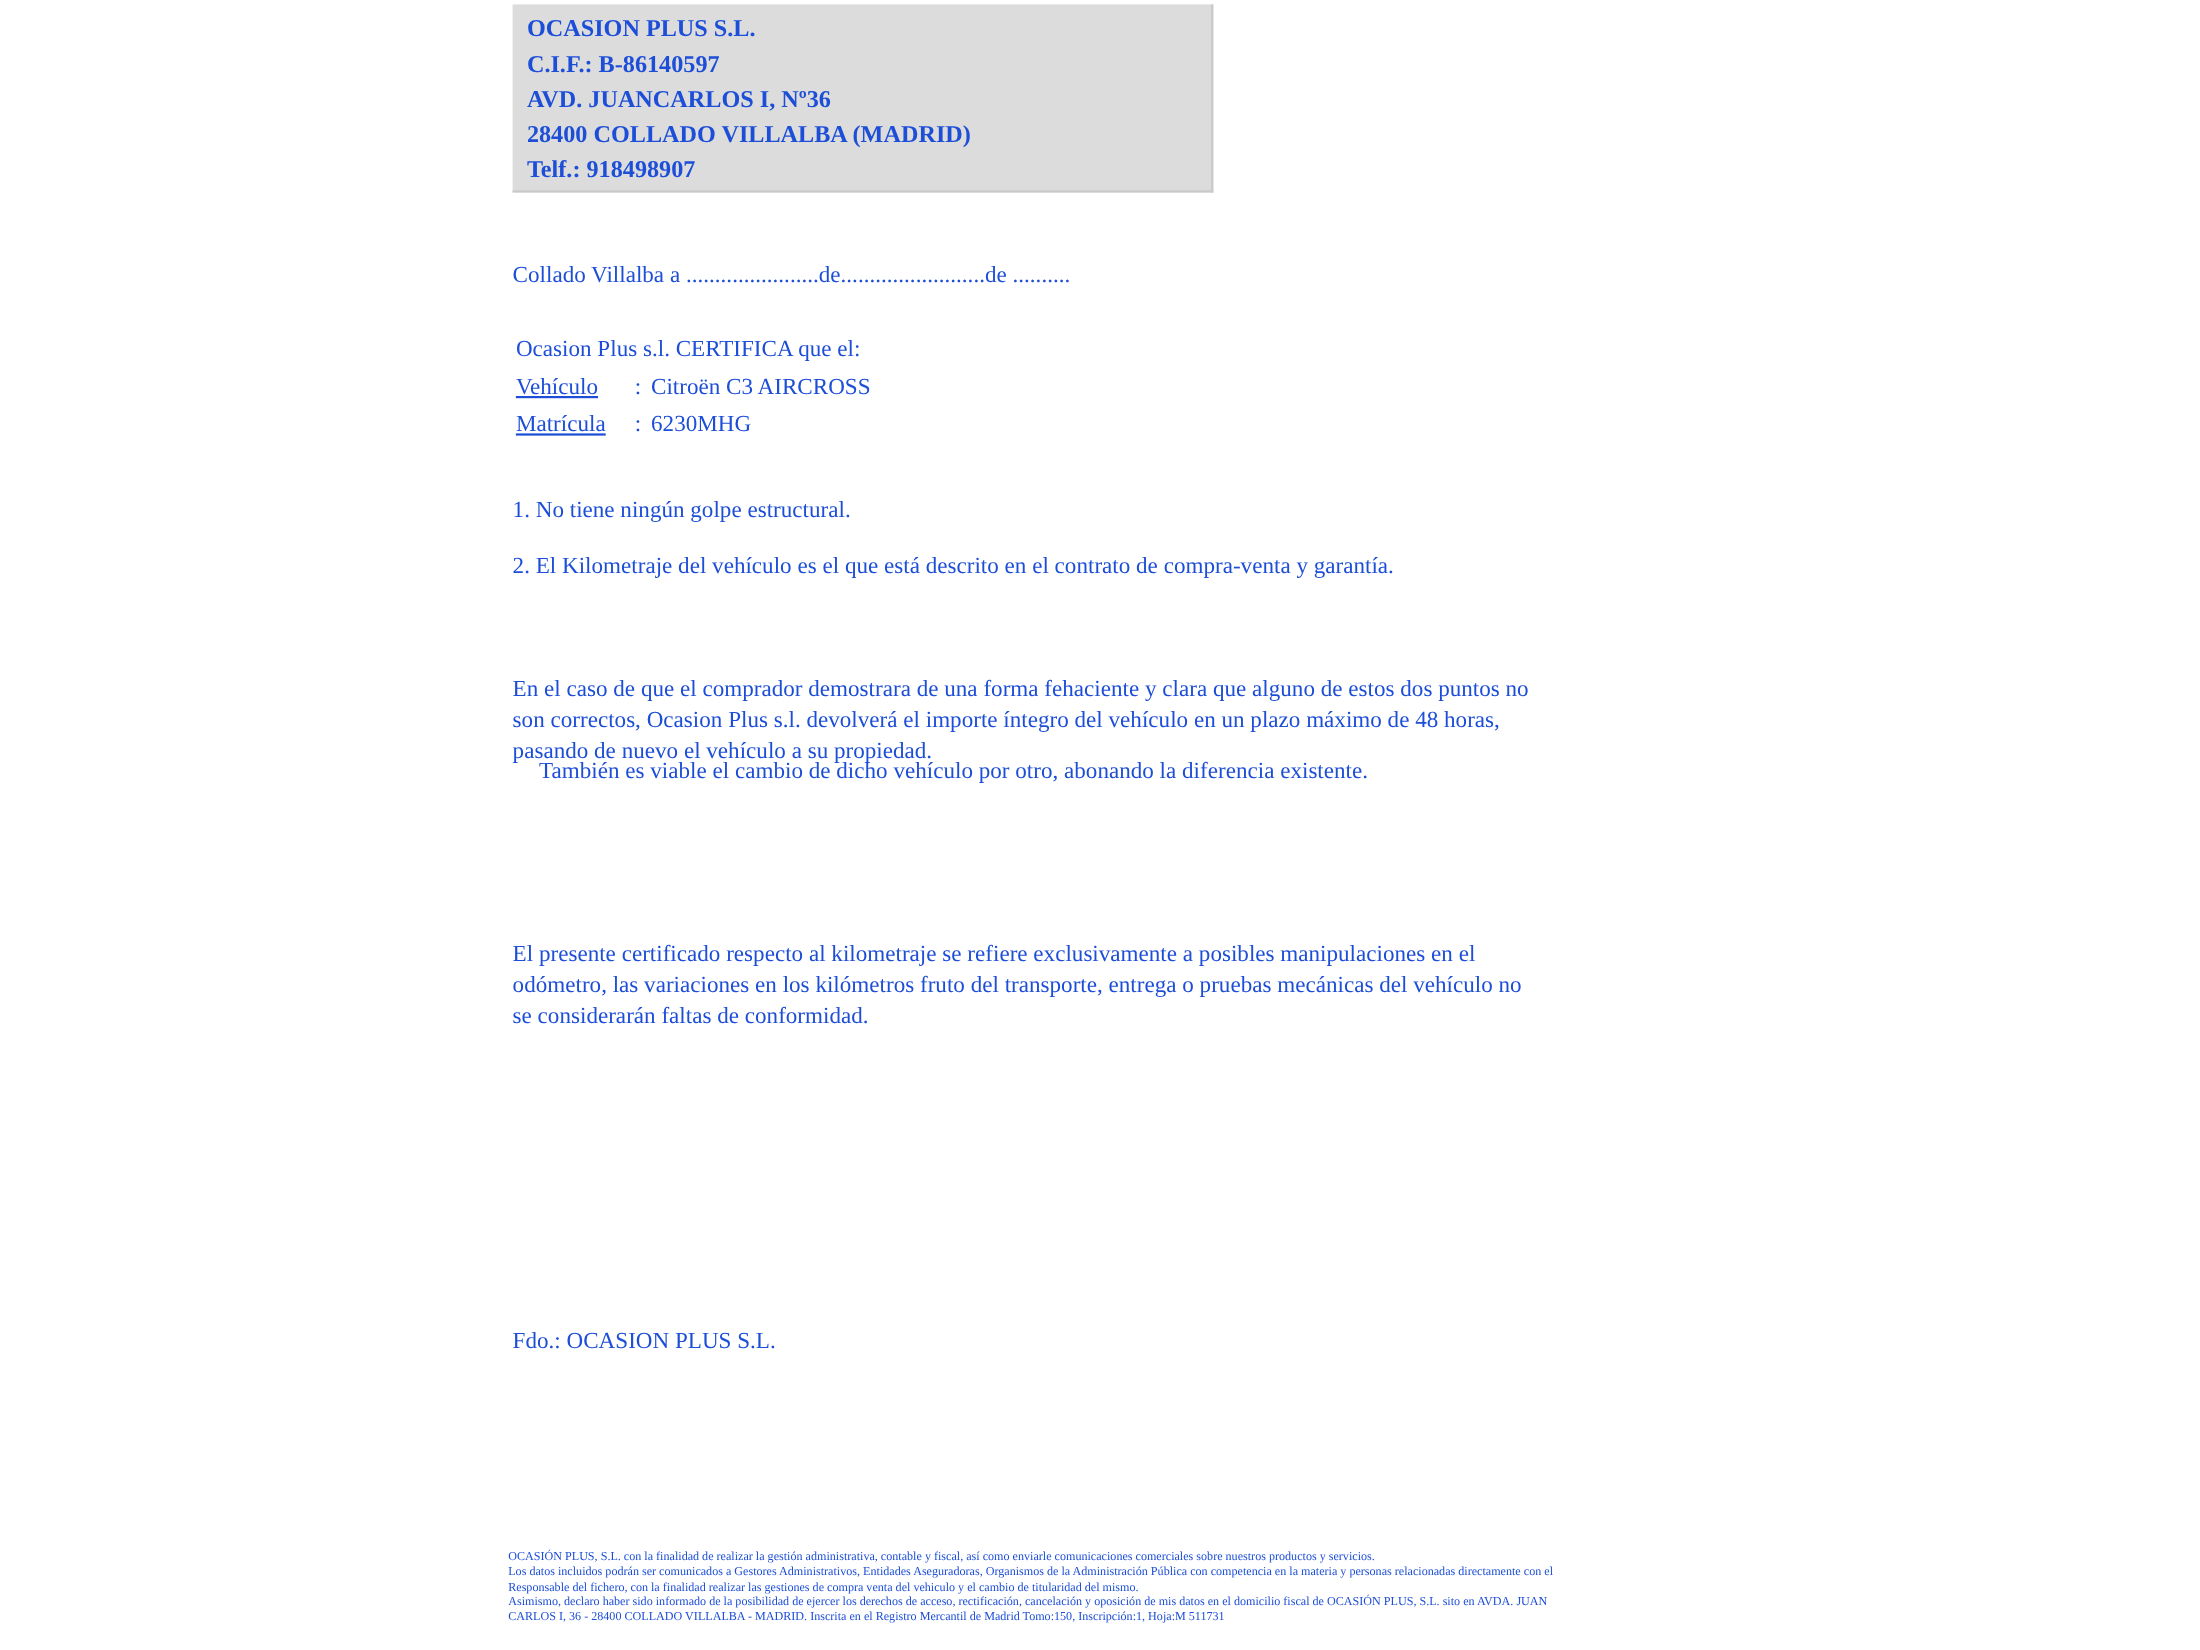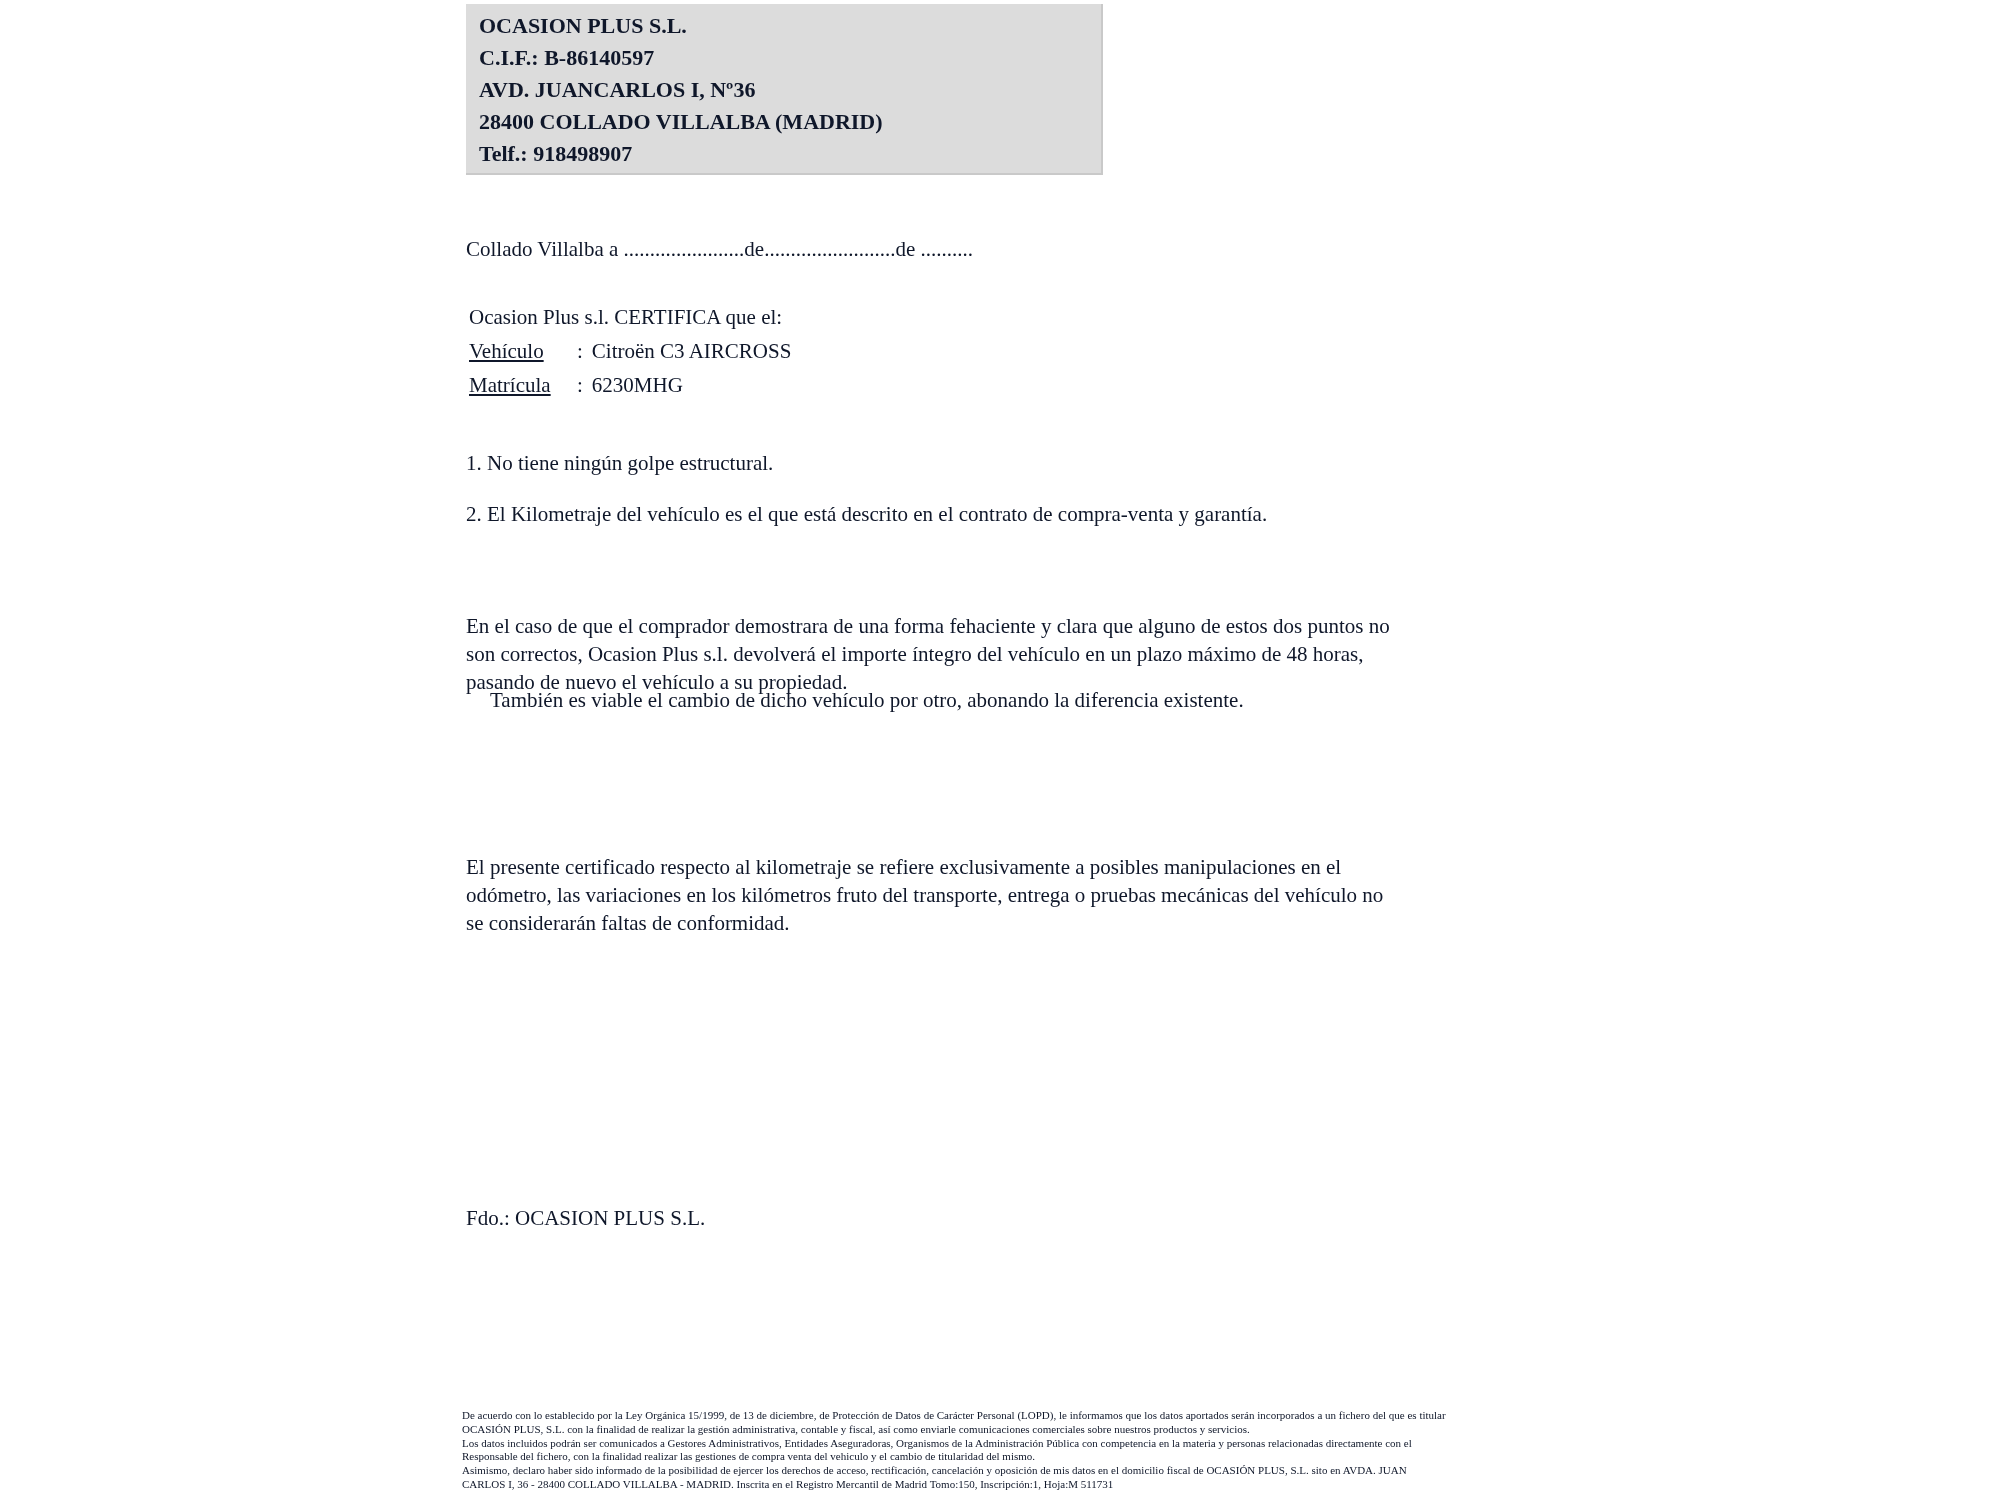--- a/index.html
+++ b/index.html
@@ -1,21 +1,21 @@
 <!DOCTYPE html>
 <html><head>
 <meta charset="utf-8">
 <style>
   html, body { margin: 0; padding: 0; background: #ffffff; }
   .page {
     position: relative;
     width: 2000px;
     height: 1500px;
     background: #ffffff;
-    color: #0f172a;
+    color: #1d4ed8;
     font-family: "Liberation Serif", "DejaVu Serif", serif;
     overflow: hidden;
   }
 
   
   .header-box {
     position: absolute;
     left: 466px;
     top: 4px;
     width: 609px;
@@ -135,21 +135,20 @@
 
   <div class="para para-4">
     <div>El presente certificado respecto al kilometraje se refiere exclusivamente a posibles manipulaciones en el</div>
     <div>odómetro, las variaciones en los kilómetros fruto del transporte, entrega o pruebas mecánicas del vehículo no</div>
     <div>se considerarán faltas de conformidad.</div>
   </div>
 
   <div class="signature">Fdo.: OCASION PLUS S.L.</div>
 
   <div class="footer">
-    <div class="footer-line">De acuerdo con lo establecido por la Ley Orgánica 15/1999, de 13 de diciembre, de Protección de Datos de Carácter Personal (LOPD), le informamos que los datos aportados serán incorporados a un fichero del que es titular</div>
     <div class="footer-line">OCASIÓN PLUS, S.L. con la finalidad de realizar la gestión administrativa, contable y fiscal, así como enviarle comunicaciones comerciales sobre nuestros productos y servicios.</div>
     <div class="footer-line">Los datos incluidos podrán ser comunicados a Gestores Administrativos, Entidades Aseguradoras, Organismos de la Administración Pública con competencia en la materia y personas relacionadas directamente con el</div>
     <div class="footer-line">Responsable del fichero, con la finalidad realizar las gestiones de compra venta del vehiculo y el cambio de titularidad del mismo.</div>
     <div class="footer-line">Asimismo, declaro haber sido informado de la posibilidad de ejercer los derechos de acceso, rectificación, cancelación y oposición de mis datos en el domicilio fiscal de OCASIÓN PLUS, S.L. sito en AVDA. JUAN</div>
     <div class="footer-line">CARLOS I, 36 - 28400 COLLADO VILLALBA - MADRID. Inscrita en el Registro Mercantil de Madrid Tomo:150, Inscripción:1, Hoja:M 511731</div>
   </div>
 
 </div>
 
 </body></html>

